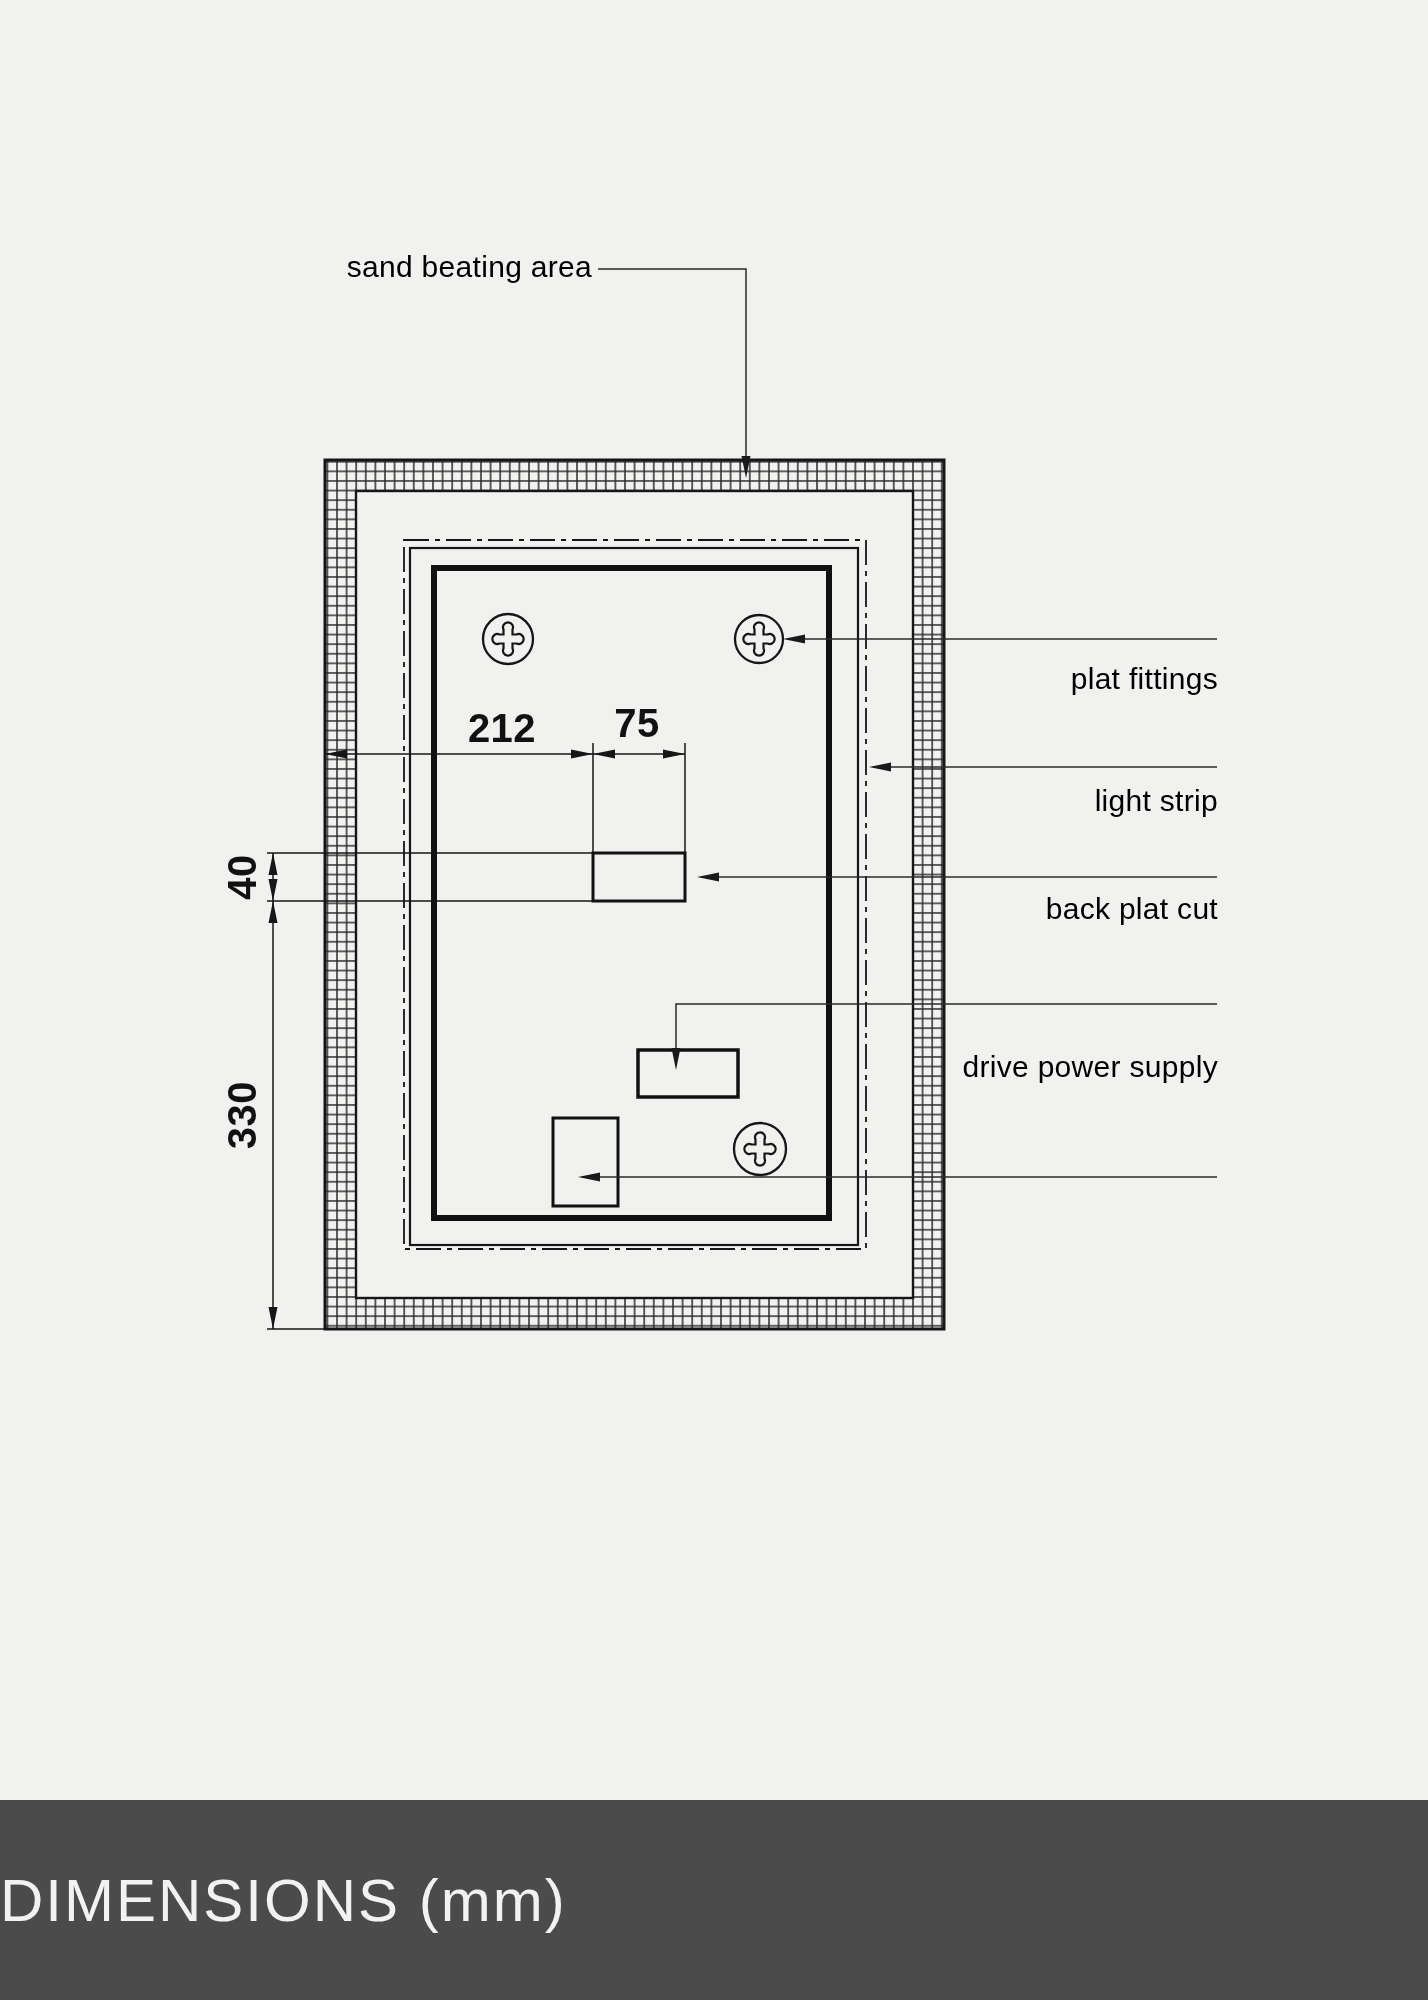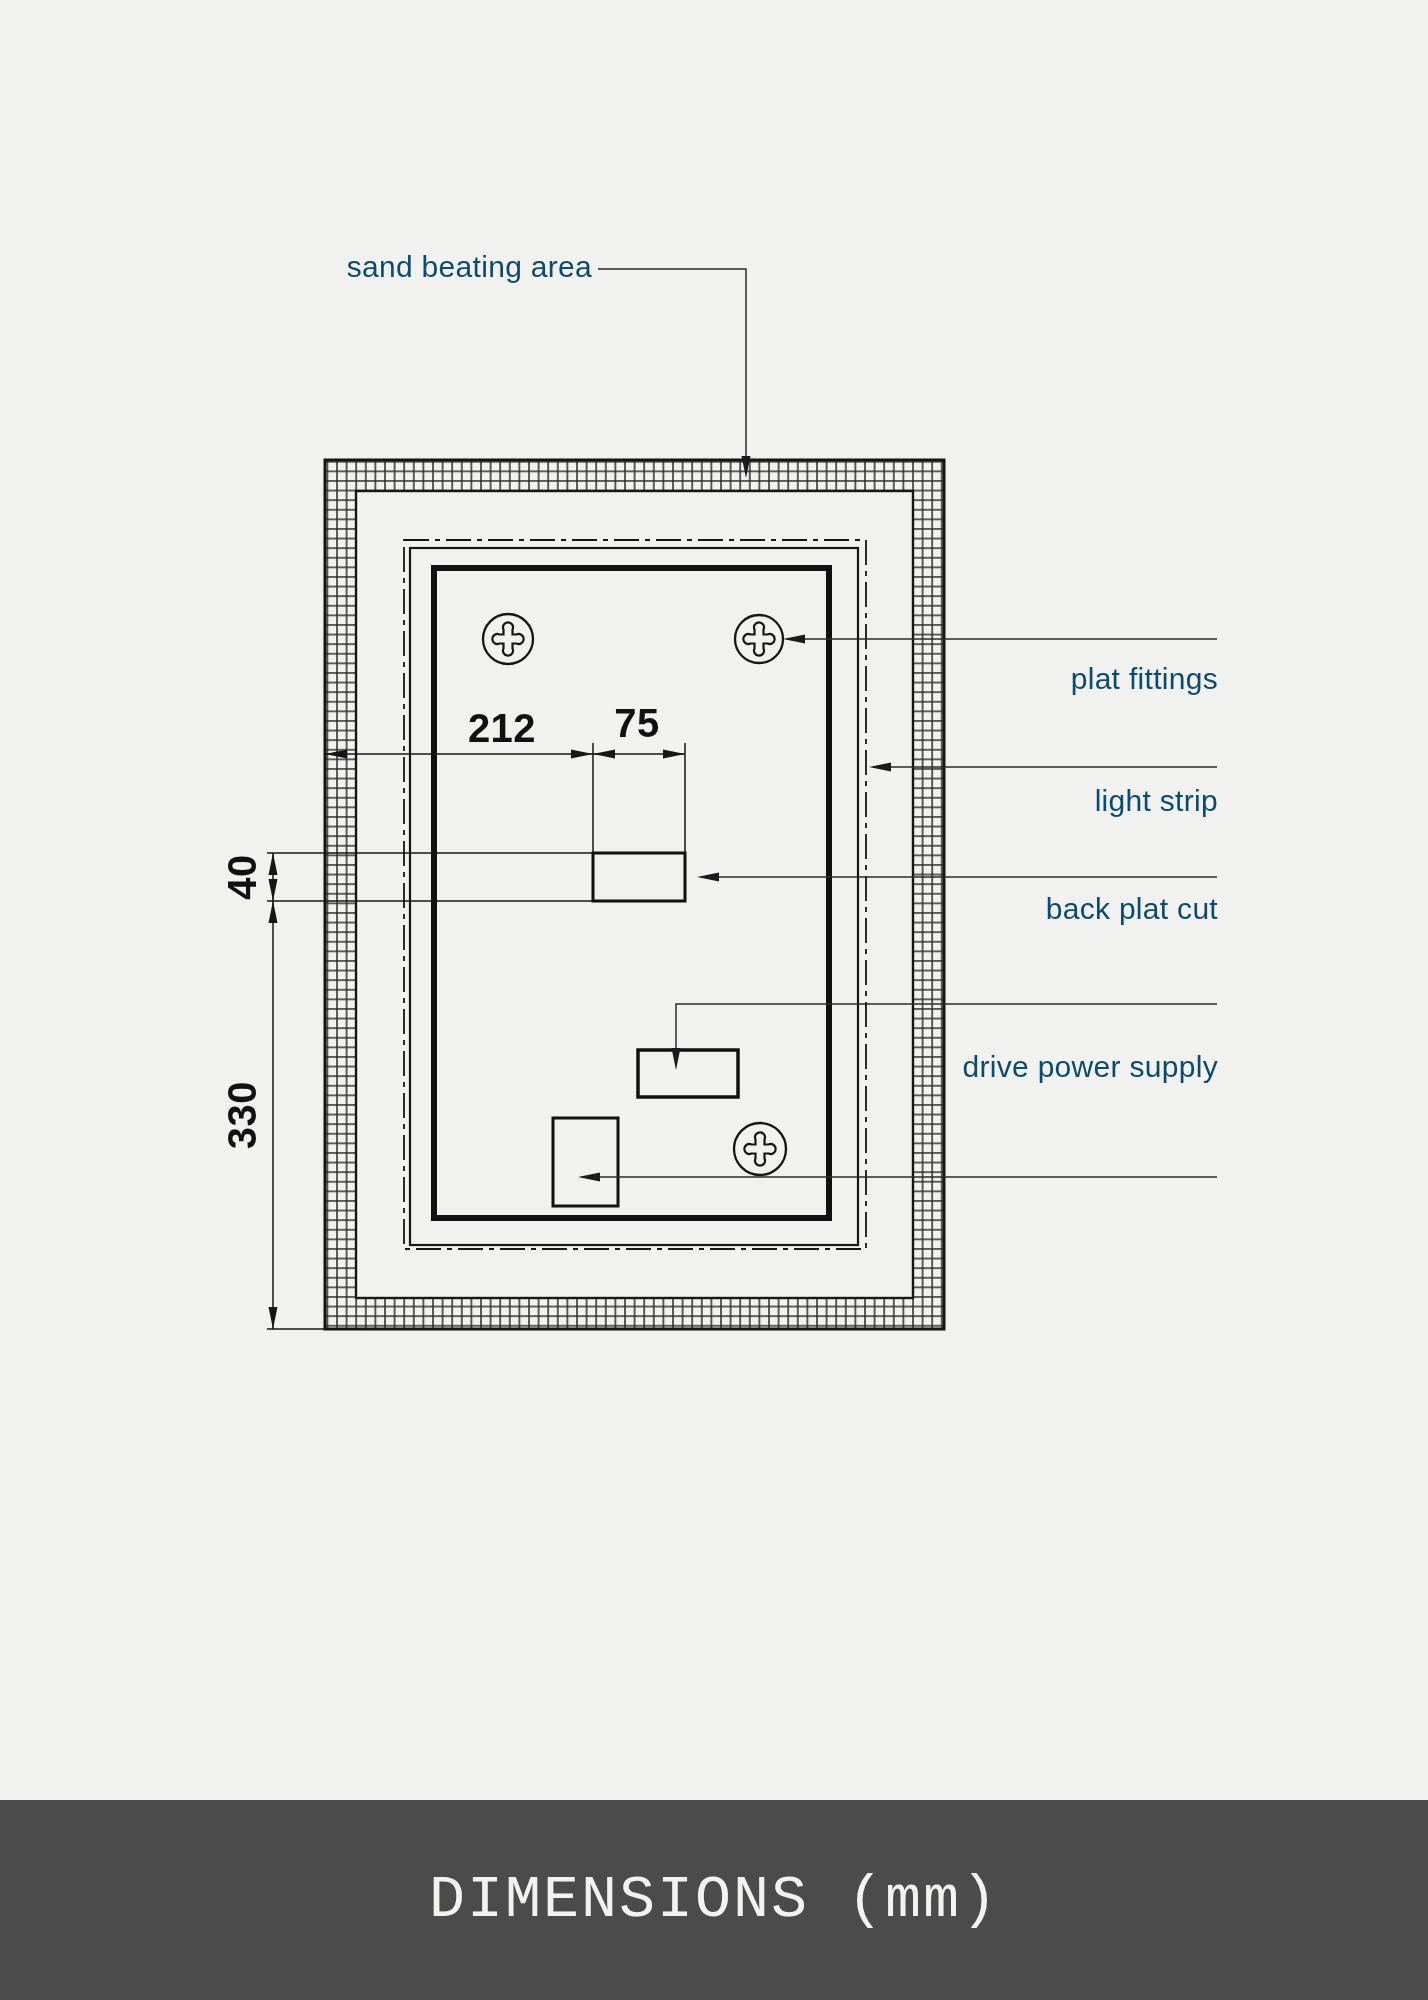--- a/index.html
+++ b/index.html
@@ -10,21 +10,21 @@
     overflow:hidden;
     font-family:"Liberation Sans", sans-serif;
     color:#1a1a1a;
   }
   .page svg{position:absolute;left:0;top:0;}
   .txt{position:absolute;white-space:nowrap;}
   .callout{
     font-size:30px;
     line-height:34px;
     letter-spacing:.3px;
-    color:#0c4a6e;
+    color:#000000;
   }
   .r-align{text-align:right;}
   .dim-num{
     font-size:40px;
     font-weight:bold;
     line-height:46px;
     text-align:center;
     letter-spacing:.5px;
     color:#111;
   }
@@ -37,21 +37,21 @@
     line-height:46px;
     text-align:center;
     letter-spacing:.5px;
     color:#161616;
   }
   .banner{
     position:absolute;
     left:0;top:1800px;
     width:1428px;height:200px;
     background:#4b4b4b;
-    display:flex;align-items:center;justify-content:center;font-family:Liberation Mono, monospace;
+    display:flex;align-items:center;justify-content:flex-start;
   }
   .banner-text{
     font-size:60px;
     letter-spacing:2px;
     color:#f2f2f0;
   }
 </style>
 </head>
 <body>
 

